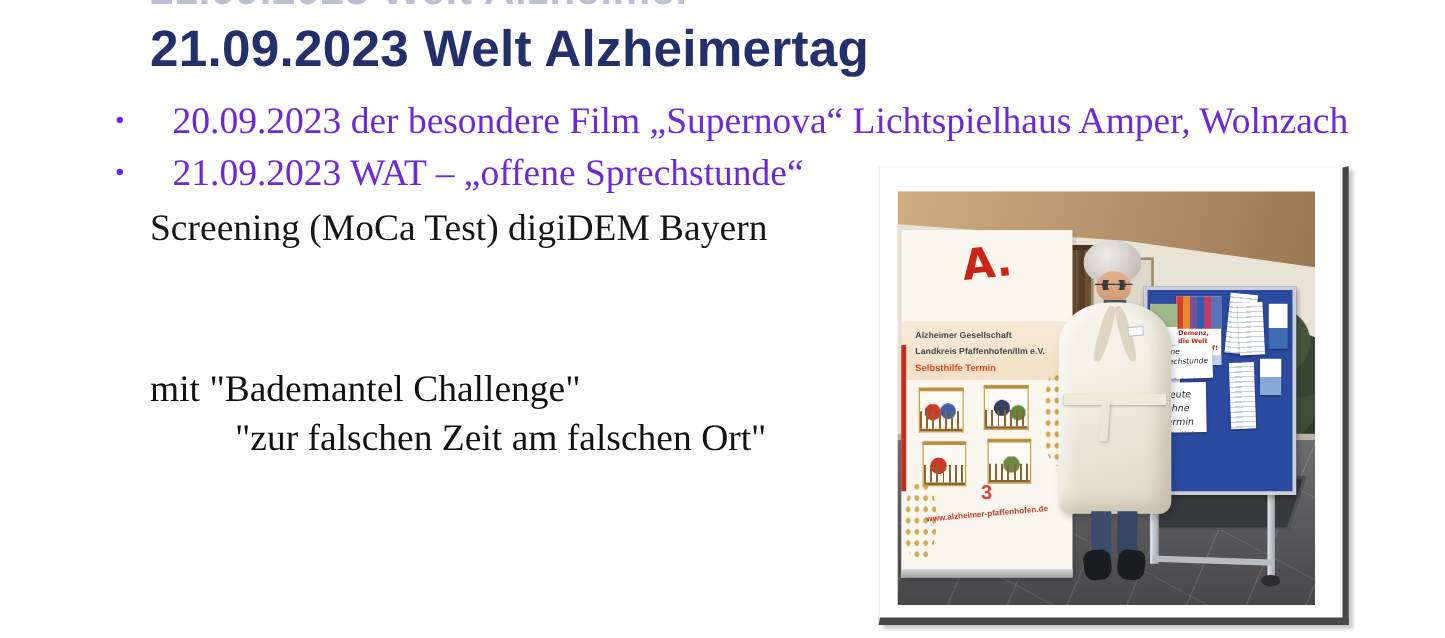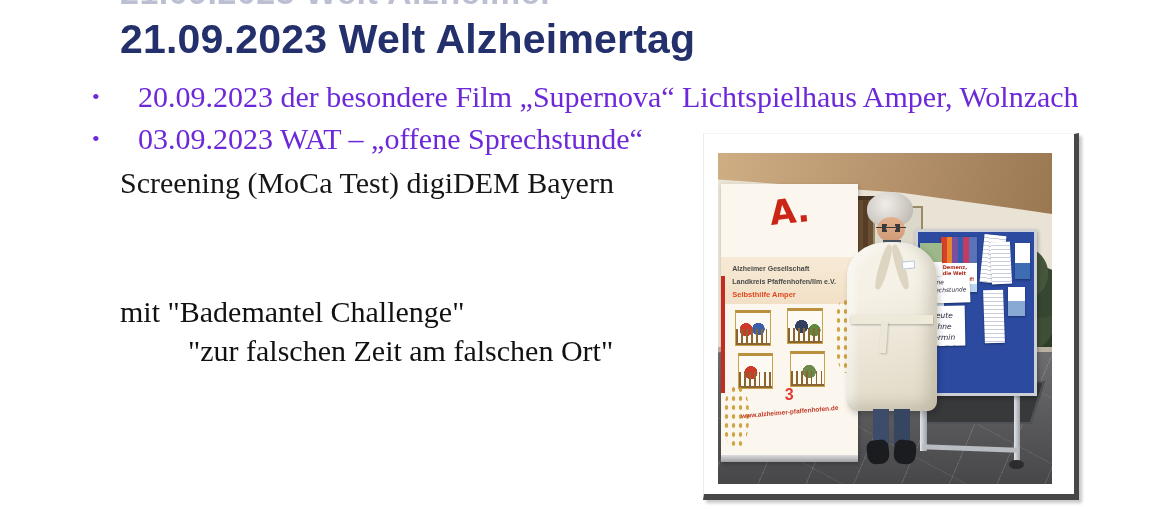--- a/index.html
+++ b/index.html
@@ -176,21 +176,21 @@
 <div class="top-fragment">
   <span>21.09.2023 Welt Alzheimertag</span>
 </div>
 
 <h1 class="slide-title">21.09.2023 Welt Alzheimertag</h1>
 
 <div class="bullet-row b1">
   <span class="marker">•</span><span>20.09.2023 der besondere Film „Supernova“ Lichtspielhaus Amper, Wolnzach</span>
 </div>
 <div class="bullet-row b2">
-  <span class="marker">•</span><span>03.09.2023 WAT – „offene Sprechstunde“</span>
+  <span class="marker">•</span><span>21.09.2023 WAT – „offene Sprechstunde“</span>
 </div>
 <div class="bullet-cont">Screening (MoCa Test) digiDEM Bayern</div>
 
 <div class="challenge">
   <div class="l1">mit "Bademantel Challenge"</div>
   <div class="l2">"zur falschen Zeit am falschen Ort"</div>
 </div>
 
 <div class="photo-frame">
   <div class="scene">
@@ -203,21 +203,21 @@
     <div class="baseboard"></div>
     <div class="floor"></div>
     <div class="mat"></div>
 
     <div class="banner">
       <div class="banner-band"></div>
       <div class="banner-stripe"></div>
       <div class="banner-logo">A.</div>
       <div class="org">Alzheimer Gesellschaft</div>
       <div class="org2">Landkreis Pfaffenhofen/Ilm e.V.</div>
-      <div class="tagline">Selbsthilfe Amper</div>
+      <div class="tagline">Selbsthilfe Termin</div>
       <div class="balc balc1"></div>
       <div class="balc balc2"></div>
       <div class="balc balc3"></div>
       <div class="balc balc4"></div>
       <div class="leaves leaves1"></div>
       <div class="leaves leaves2"></div>
       <div class="ten">3</div>
       <div class="banner-url">www.alzheimer-pfaffenhofen.de</div>
       <div class="banner-base"></div>
     </div>

